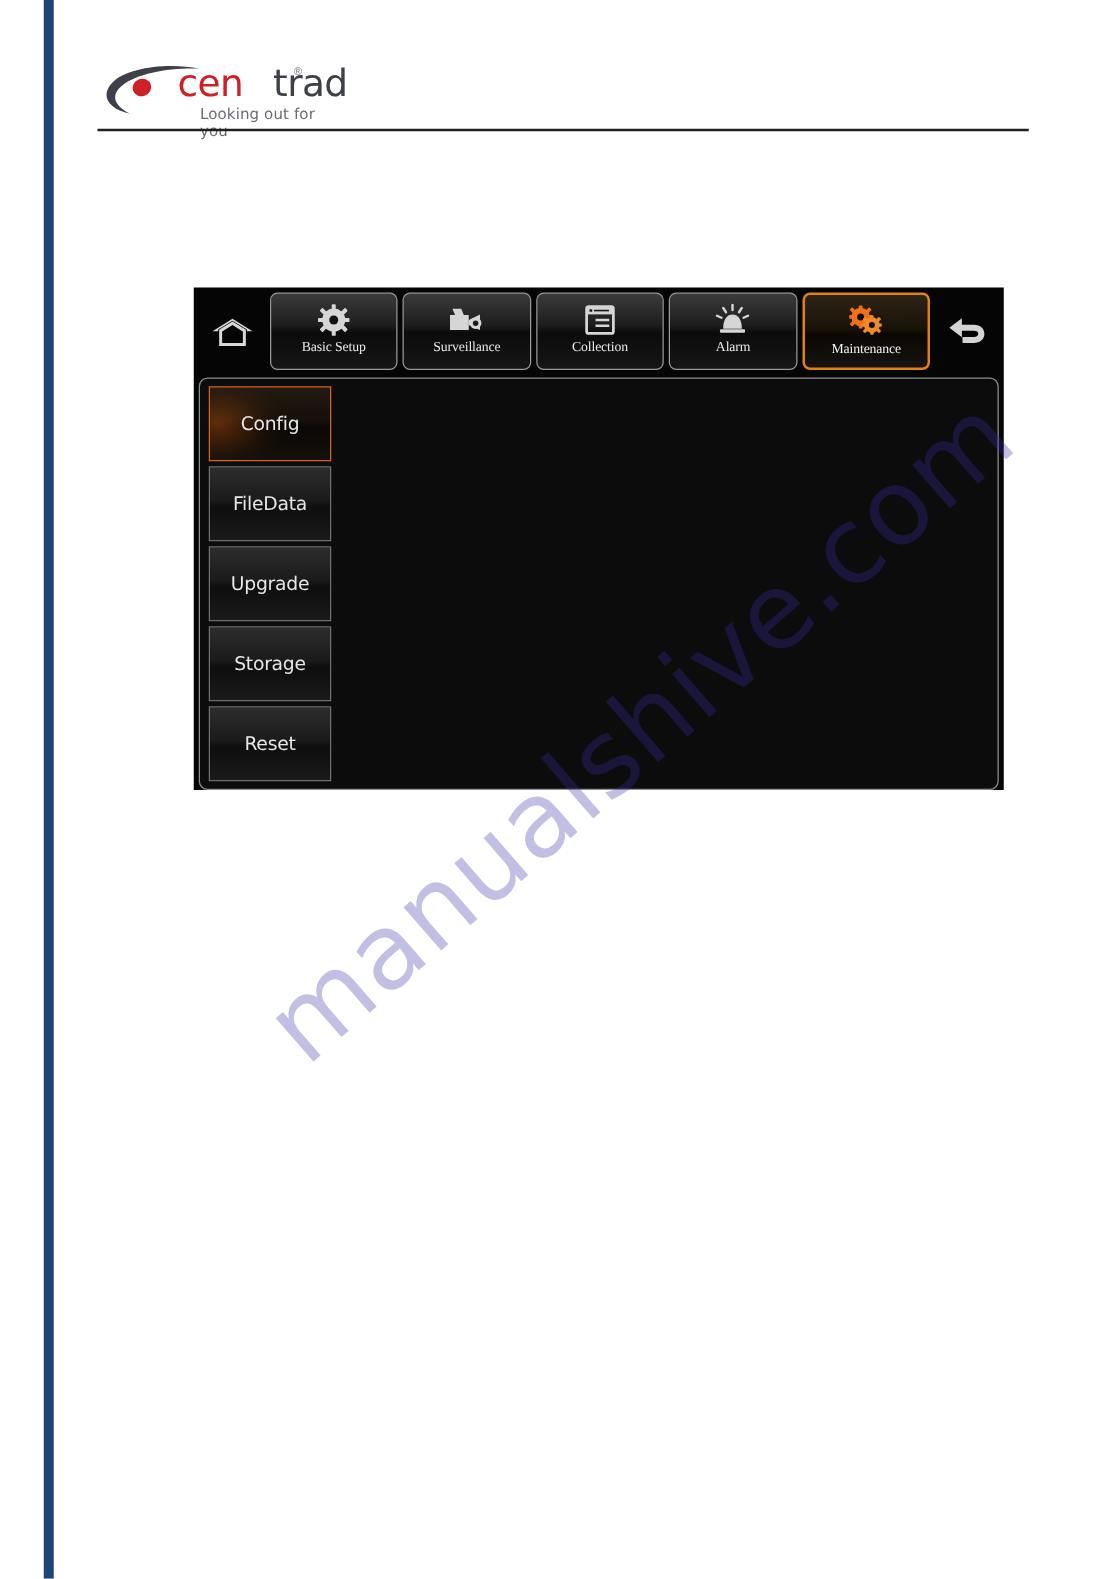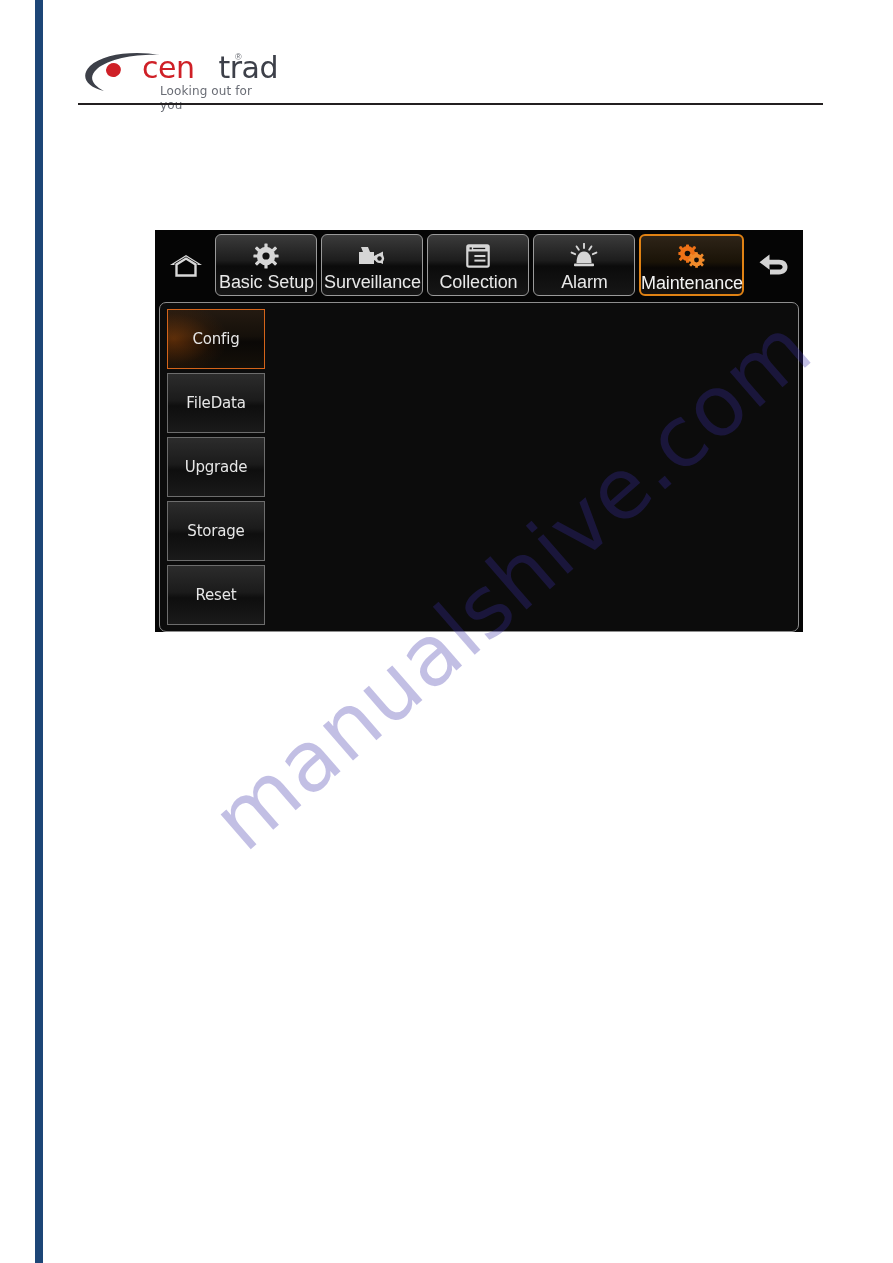--- a/index.html
+++ b/index.html
@@ -107,23 +107,23 @@
     justify-content: flex-start;
     padding-top: 6px;
     cursor: pointer;
   }
   .tb-btn.active {
     border: 2px solid #e08214;
     background: linear-gradient(180deg, #2e2418 0%, #1a1307 45%, #0a0705 55%, #171310 100%);
   }
   .tb-icon { height: 30px; display: flex; align-items: center; justify-content: center; }
   .tb-label {
-    font-size: 18px;
+    font-size: 11px;
     color: #e8e8e8;
-    font-family: Liberation Sans, sans-serif;
+    font-family: Liberation Serif, serif;
     letter-spacing: -0.1px;
     margin-top: 1px;
     white-space: nowrap;
   }
   .tb-btn.active .tb-label { color: #f2f2f2; }
 
   
   #panel-body {
     position: relative;
     margin-top: 1px;

